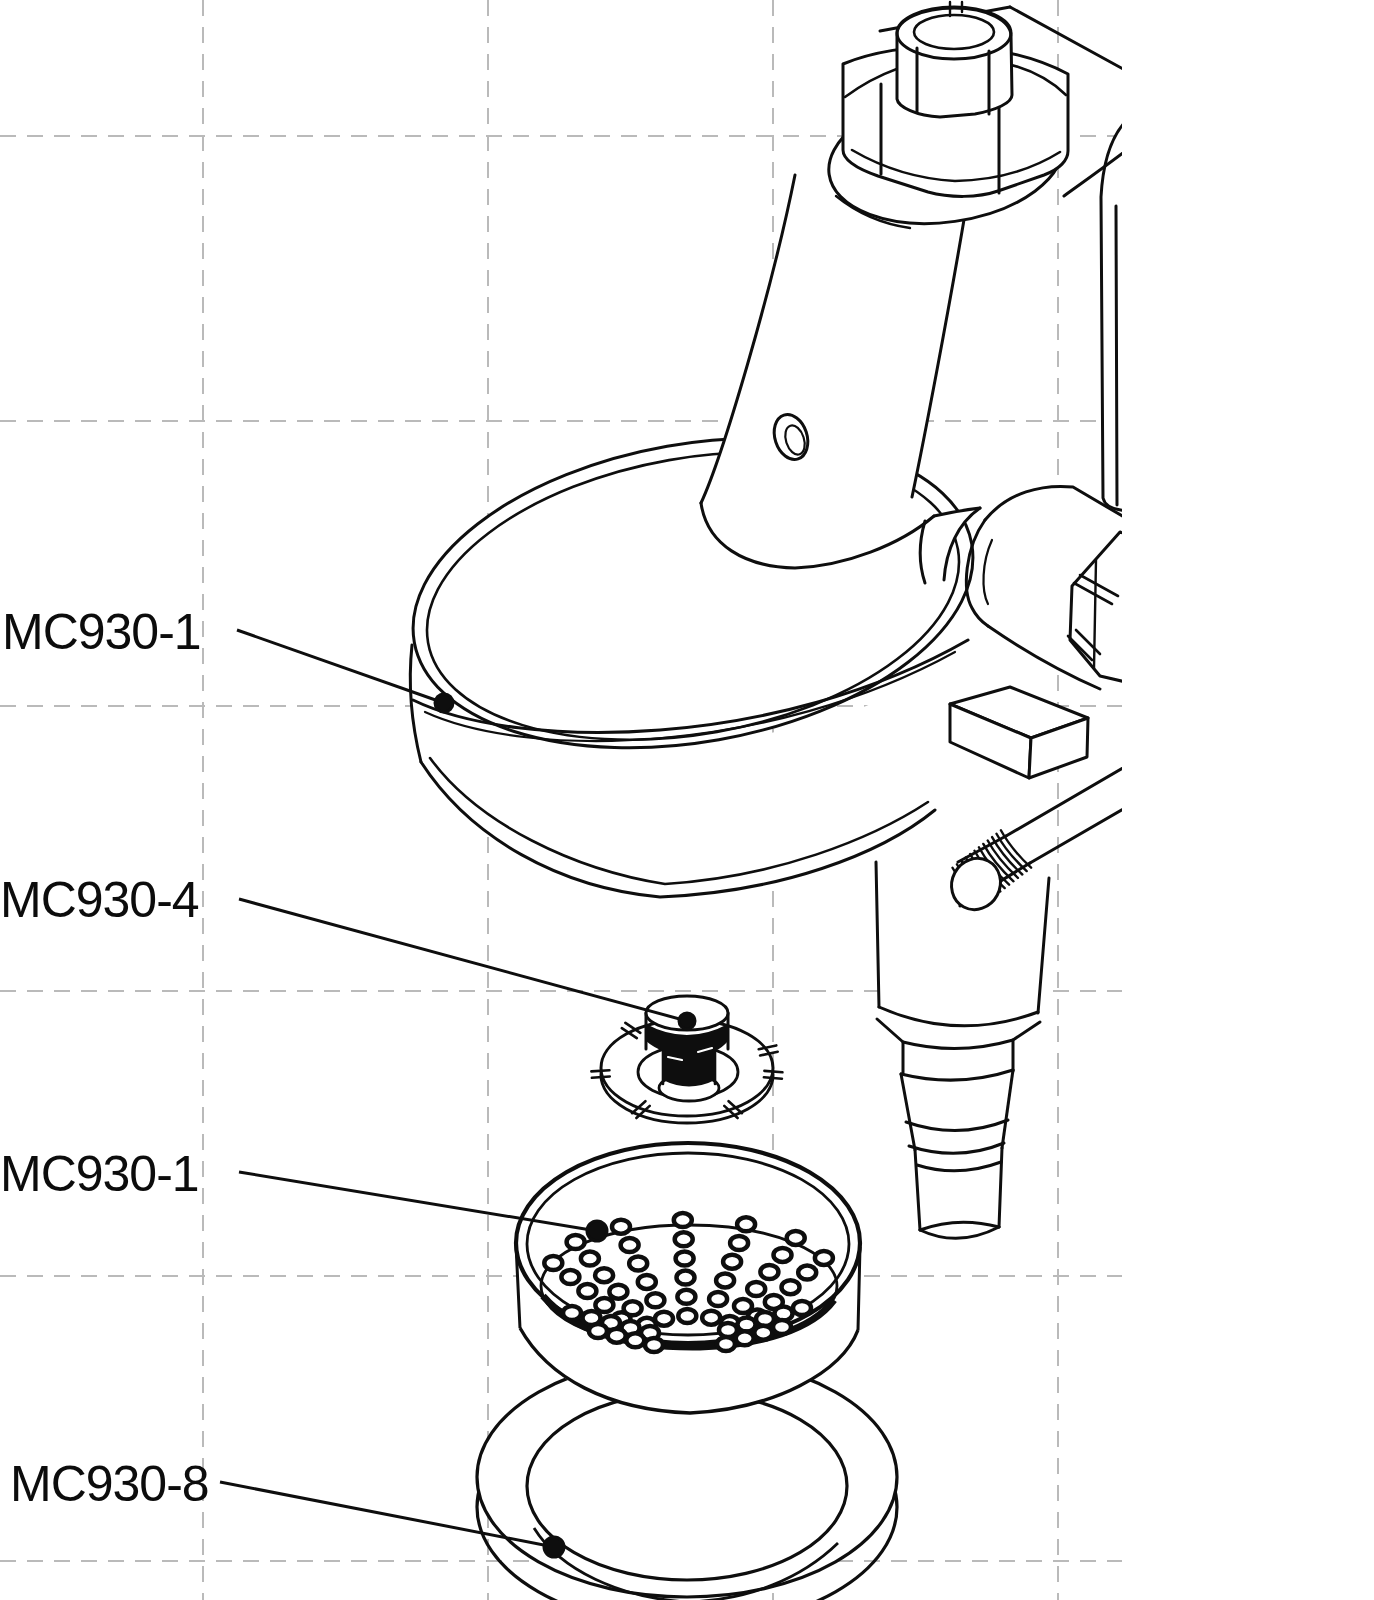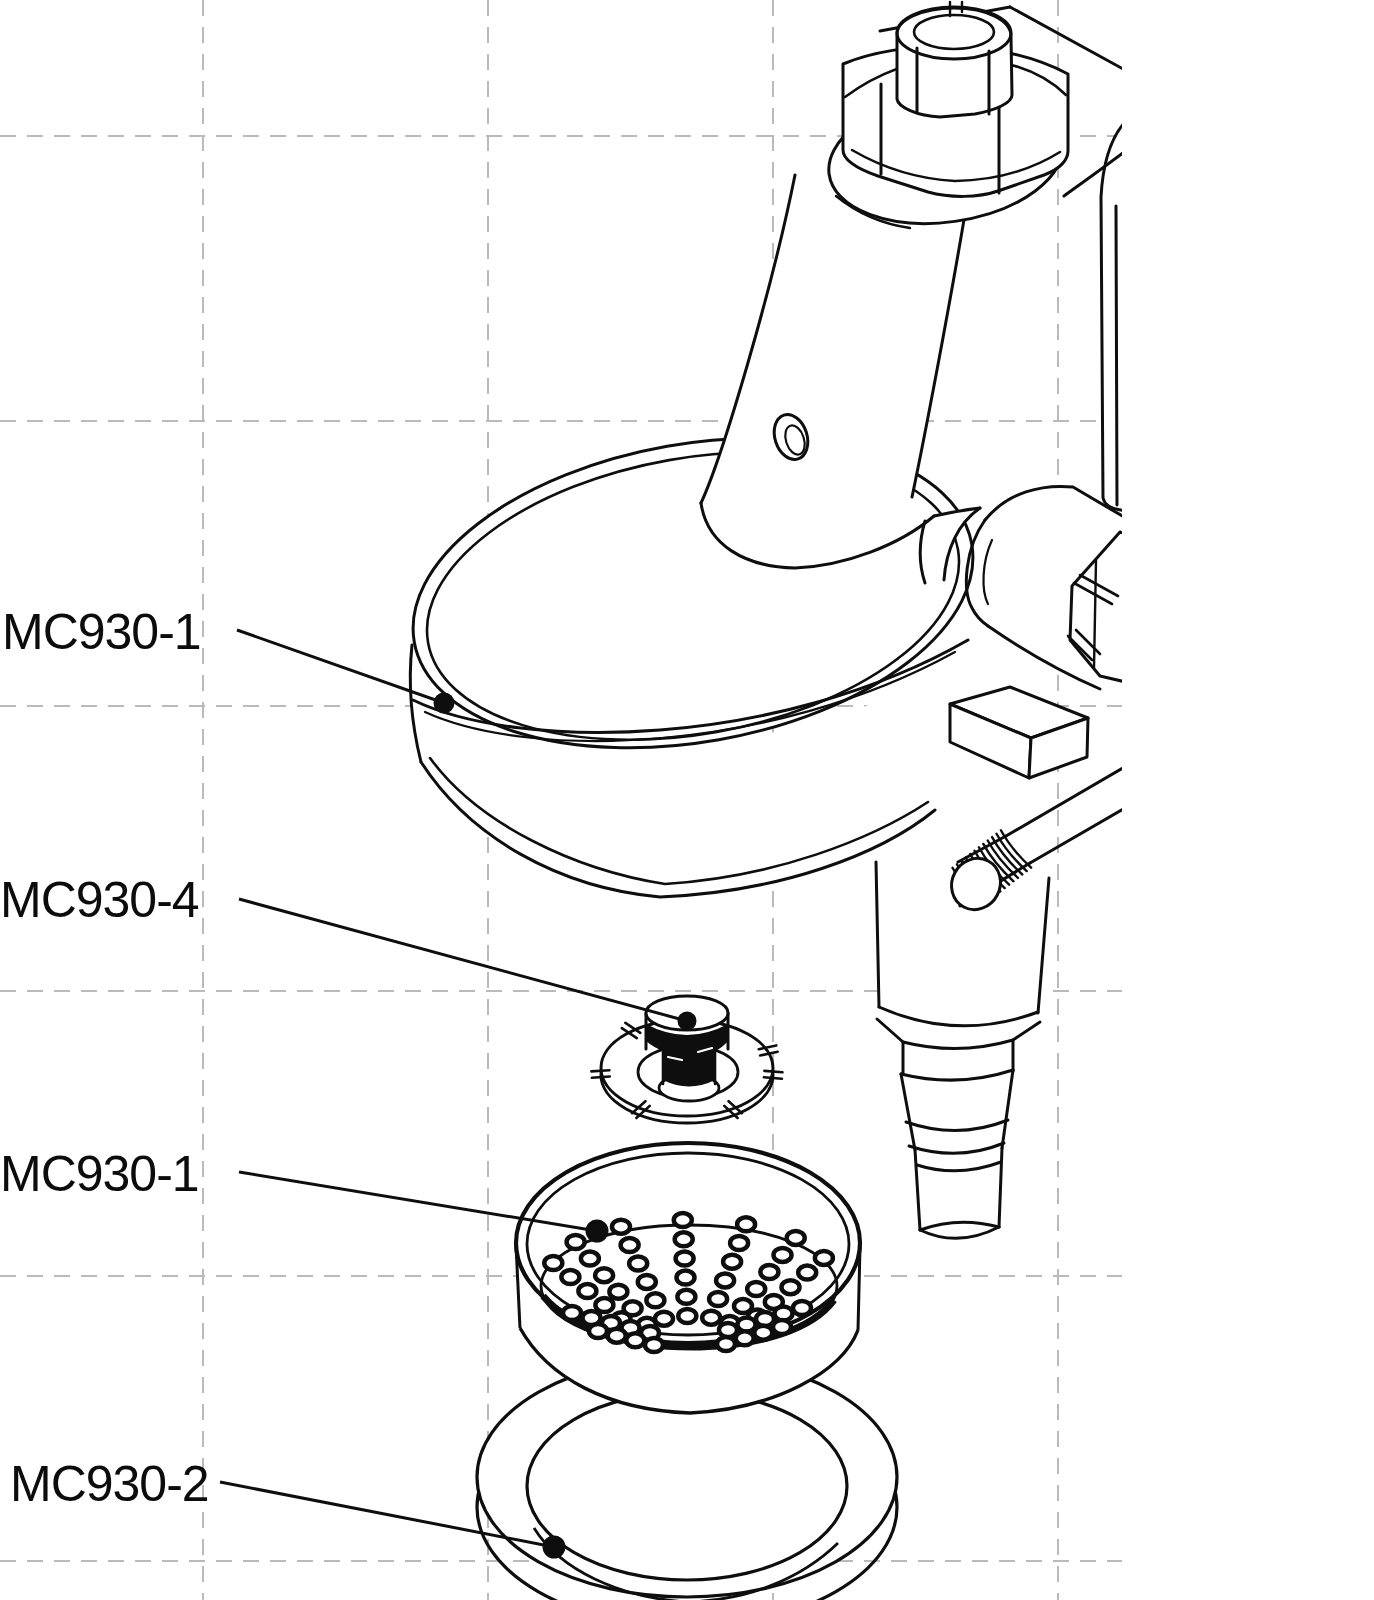--- a/index.html
+++ b/index.html
@@ -247,14 +247,14 @@
     <g>
           <path d="M220,1482 L554,1547" fill="none"></path>
           <circle cx="554" cy="1547" r="10"></circle>
         </g>
   </g>
 </svg>
 
   <div class="callout-label" style="left:2px;top:632px;">MC930-1</div>
   <div class="callout-label" style="left:0px;top:900px;">MC930-4</div>
   <div class="callout-label" style="left:0px;top:1174px;">MC930-1</div>
-  <div class="callout-label" style="left:10px;top:1484px;">MC930-2</div>
+  <div class="callout-label" style="left:10px;top:1484px;">MC930-8</div>
 </div>
 
 </body></html>

